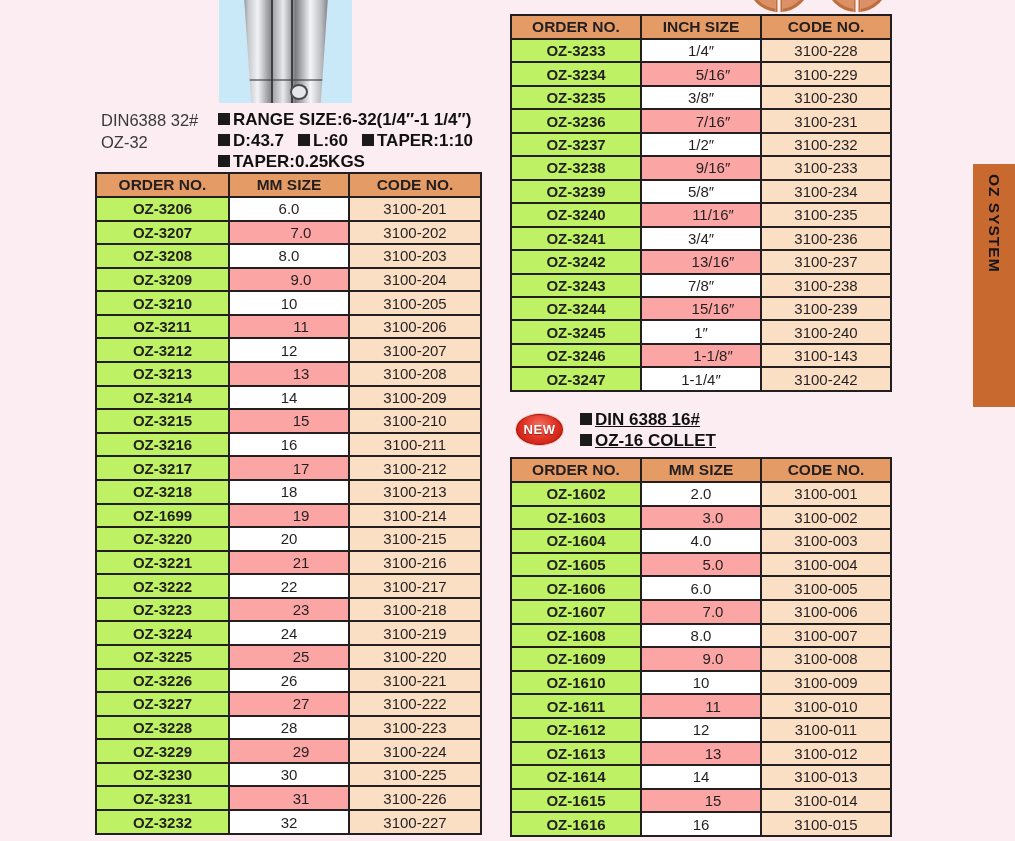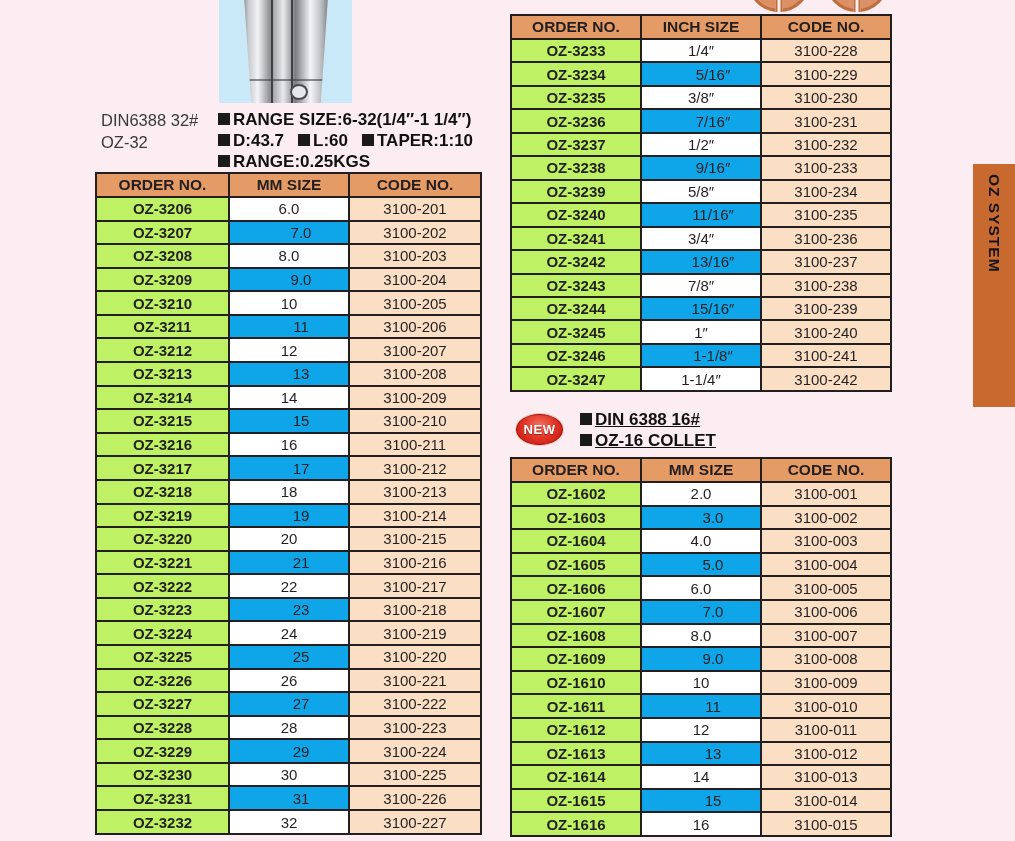--- a/index.html
+++ b/index.html
@@ -94,21 +94,21 @@
     border: 2px solid #231F20;
     text-align: center; vertical-align: middle;
     font-size: 15px; overflow: hidden;
   }
   th {
     background: #E59B66; font-weight: bold; font-size: 15.5px; height: 24px;
   }
   td.cell-order { background: #bef264; font-weight: bold; }
   td.cell-code  { background: #FBDFC5; }
   td.size-white { background: #FFFFFF; margin-left: 12px; }
-  td.size-mint  { background: #0ea5e9; padding-left: 24px; }
+  td.size-mint  { background: #fca5a5; padding-left: 24px; }
   .c-order { width: 133px; } .c-size { width: 120px; } .c-code { width: 132px; }
   .tbl-inch .c-order, .tbl-mm16 .c-order { width: 130px; }
   .tbl-inch .c-code,  .tbl-mm16 .c-code  { width: 130px; }
 
   
   .side-tab {
     position: absolute; right: 0; top: 164px; width: 42px; height: 243px;
     background: #C8692F;
     display: flex; justify-content: center; align-items: flex-start;
   }
@@ -140,21 +140,21 @@
   </div>
 
   <div class="model-block">
     <div>DIN6388 32#</div>
     <div>OZ-32</div>
   </div>
 
   <div class="specs">
       <div class="spec-line"><span class="spec-seg"><span class="bullet"></span><span>RANGE SIZE:6-32(1/4″-1 1/4″)</span></span></div>
       <div class="spec-line"><span class="spec-seg"><span class="bullet"></span><span>D:43.7</span></span><span class="spec-seg"><span class="bullet"></span><span>L:60</span></span><span class="spec-seg"><span class="bullet"></span><span>TAPER:1:10</span></span></div>
-      <div class="spec-line"><span class="spec-seg"><span class="bullet"></span><span>RANGE:0.25KGS</span></span></div>
+      <div class="spec-line"><span class="spec-seg"><span class="bullet"></span><span>TAPER:0.25KGS</span></span></div>
     </div>
 
   <div class="tbl-wrap tbl-left">
     <table>
       <colgroup>
         <col class="c-order">
           <col class="c-size">
           <col class="c-code">
       </colgroup>
     <thead>
@@ -224,21 +224,21 @@
             <td class="cell-order">OZ-3217</td>
             <td class="cell-size size-mint">17</td>
             <td class="cell-code">3100-212</td>
           </tr>
           <tr>
             <td class="cell-order">OZ-3218</td>
             <td class="cell-size size-white">18</td>
             <td class="cell-code">3100-213</td>
           </tr>
           <tr>
-            <td class="cell-order">OZ-3219</td>
+            <td class="cell-order">OZ-1699</td>
             <td class="cell-size size-mint">19</td>
             <td class="cell-code">3100-214</td>
           </tr>
           <tr>
             <td class="cell-order">OZ-3220</td>
             <td class="cell-size size-white">20</td>
             <td class="cell-code">3100-215</td>
           </tr>
           <tr>
             <td class="cell-order">OZ-3221</td>
@@ -380,21 +380,21 @@
             <td class="cell-code">3100-239</td>
           </tr>
           <tr>
             <td class="cell-order">OZ-3245</td>
             <td class="cell-size size-white">1″</td>
             <td class="cell-code">3100-240</td>
           </tr>
           <tr>
             <td class="cell-order">OZ-3246</td>
             <td class="cell-size size-mint">1-1/8″</td>
-            <td class="cell-code">3100-241</td>
+            <td class="cell-code">3100-143</td>
           </tr>
           <tr>
             <td class="cell-order">OZ-3247</td>
             <td class="cell-size size-white">1-1/4″</td>
             <td class="cell-code">3100-242</td>
           </tr>
         </tbody>
       </table>
   </div>
 

